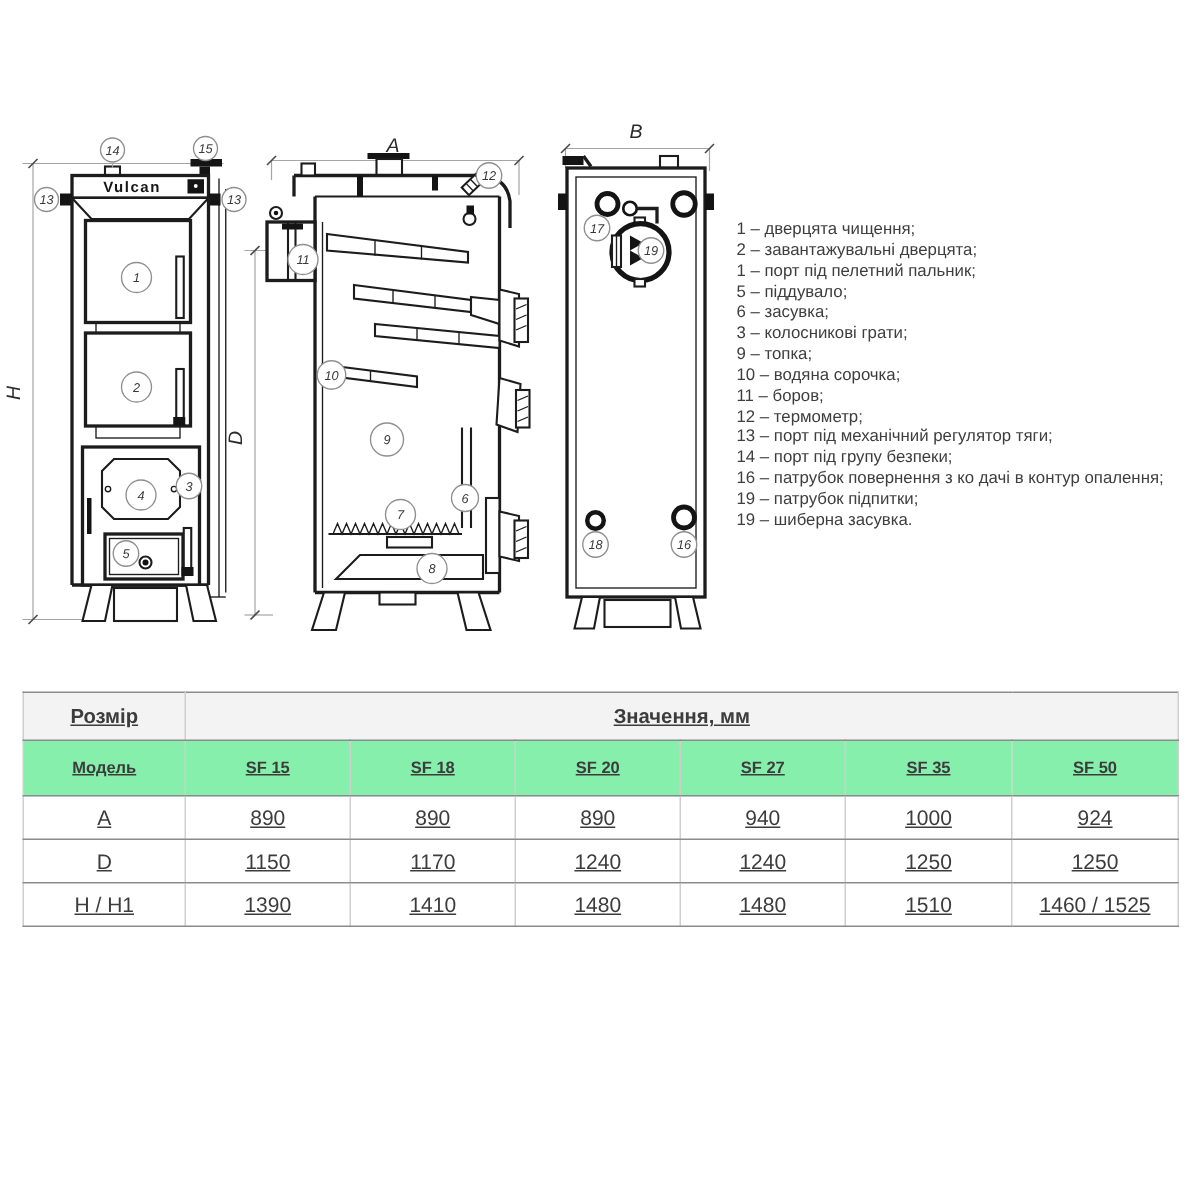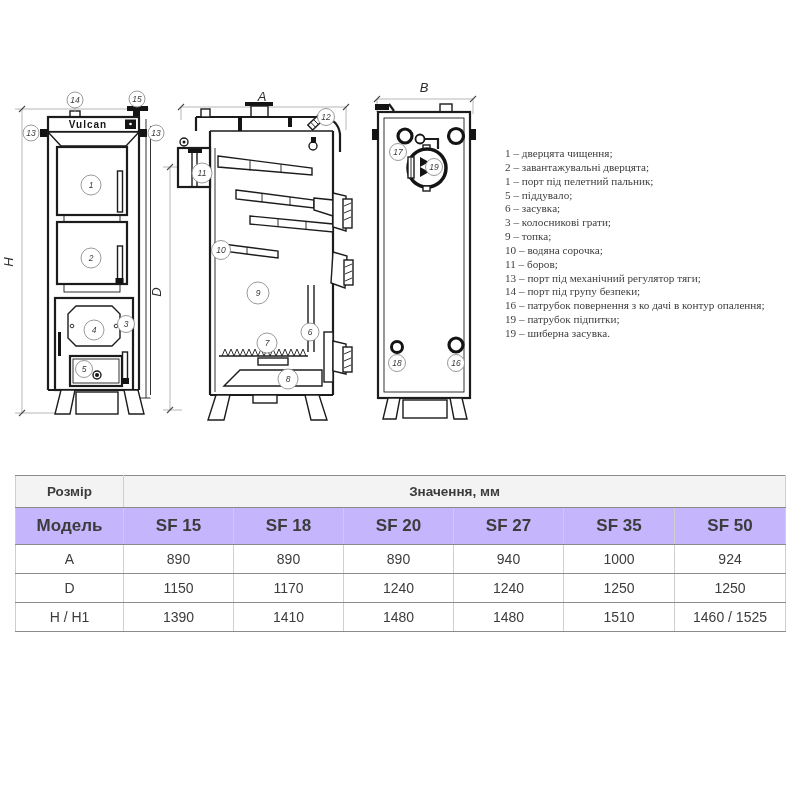--- a/index.html
+++ b/index.html
@@ -14,31 +14,31 @@
   svg .thin{stroke:#1c1c1c;stroke-width:0.9;fill:none;}
   svg .blk {fill:#141414;stroke:none;}
   svg .ring{stroke:#141414;fill:#fff;}
   svg .dim {stroke:#a5a5a5;stroke-width:0.8;fill:none;}
   svg .tick{stroke:#4a4a4a;stroke-width:1.1;}
   svg .co circle{fill:#fff;stroke:#8f8f8f;stroke-width:0.9;}
   svg .co text{font:italic 8.5px "Liberation Sans",sans-serif;fill:#3a3a3a;text-anchor:middle;}
   svg .dimlab{font:italic 13px "Liberation Sans",sans-serif;fill:#2b2b2b;text-anchor:middle;}
   svg .logo{font:bold 10px "Liberation Sans",sans-serif;fill:#161616;letter-spacing:1px;text-anchor:middle;}
   
-  .legend{position:absolute;left:505px;top:147px;color:#3e3e3e;
-          font-size:11.2px;line-height:13.85px;font-family:Liberation Serif, serif;}
+  .legend{position:absolute;left:491px;top:147px;color:#3e3e3e;
+          font-size:11.2px;line-height:13.85px;}
   .legend div{white-space:nowrap;}
   
-  .specs{position:absolute;left:15px;top:475px;width:770px;border-collapse:collapse;
-         table-layout:fixed;color:#3c3c3c;}
+  .specs{position:absolute;left:15px;top:461px;width:770px;border-collapse:collapse;
+         table-layout:fixed;color:#3c3c3c;text-decoration:underline;}
   .specs td{border-top:1px solid #8b8b8b;border-bottom:1px solid #8b8b8b;
             border-left:1px solid #cfcfcf;border-right:1px solid #cfcfcf;
             text-align:center;vertical-align:middle;font-size:14px;}
   .specs tr.hrow1 td{height:29px;background:#f3f3f3;font-weight:bold;font-size:13.5px;}
-  .specs tr.hrow2 td{height:34px;background:#c4b5fd;font-weight:bold;font-size:17px;}
+  .specs tr.hrow2 td{height:34px;background:#86efac;font-weight:bold;font-size:11px;}
   .specs tr.drow td{height:26px;background:#fff;}
 </style>
 </head>
 <body>
 
 <div class="page">
 
   <svg class="drawing" width="800" height="460" viewBox="0 0 800 460">
 
     <g>
@@ -345,20 +345,21 @@
   <div class="legend">
     <div>1 – дверцята чищення;</div>
     <div>2 – завантажувальні дверцята;</div>
     <div>1 – порт під пелетний пальник;</div>
     <div>5 – піддувало;</div>
     <div>6 – засувка;</div>
     <div>3 – колосникові грати;</div>
     <div>9 – топка;</div>
     <div>10 – водяна сорочка;</div>
     <div>11 – боров;</div>
+    <div>12 – термометр;</div>
     <div>13 – порт під механічний регулятор тяги;</div>
     <div>14 – порт під групу безпеки;</div>
     <div>16 – патрубок повернення з ко  дачі в контур опалення;</div>
     <div>19 – патрубок підпитки;</div>
     <div>19 – шиберна засувка.</div>
   </div>
 
   <table class="specs">
     <colgroup>
       <col style="width:108px">

